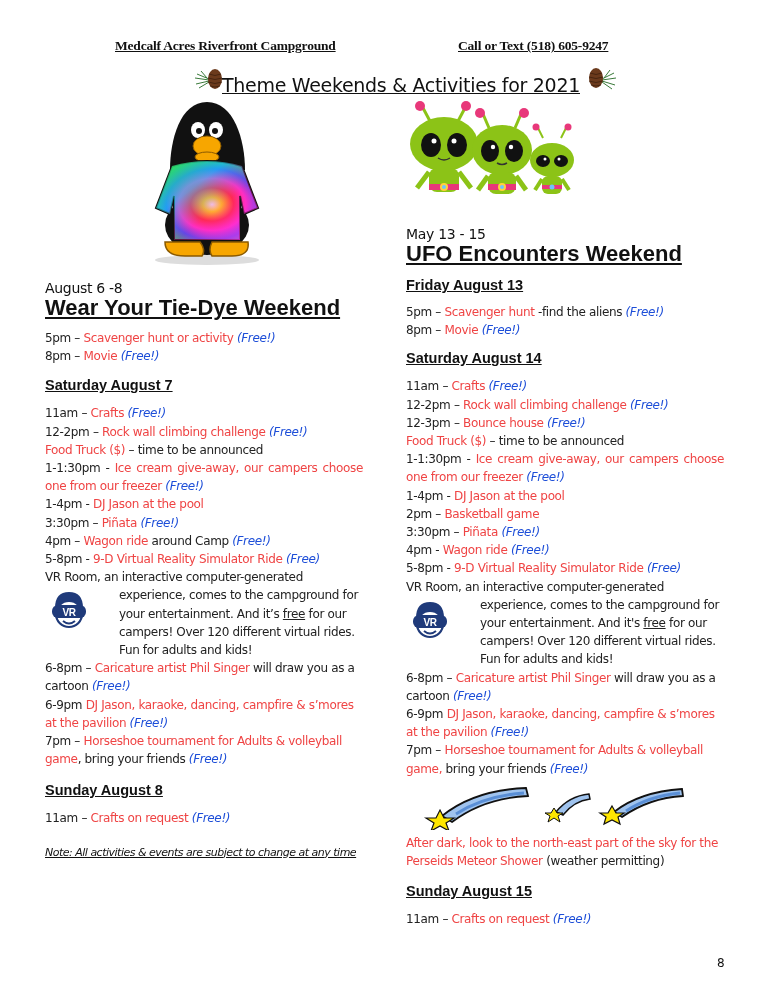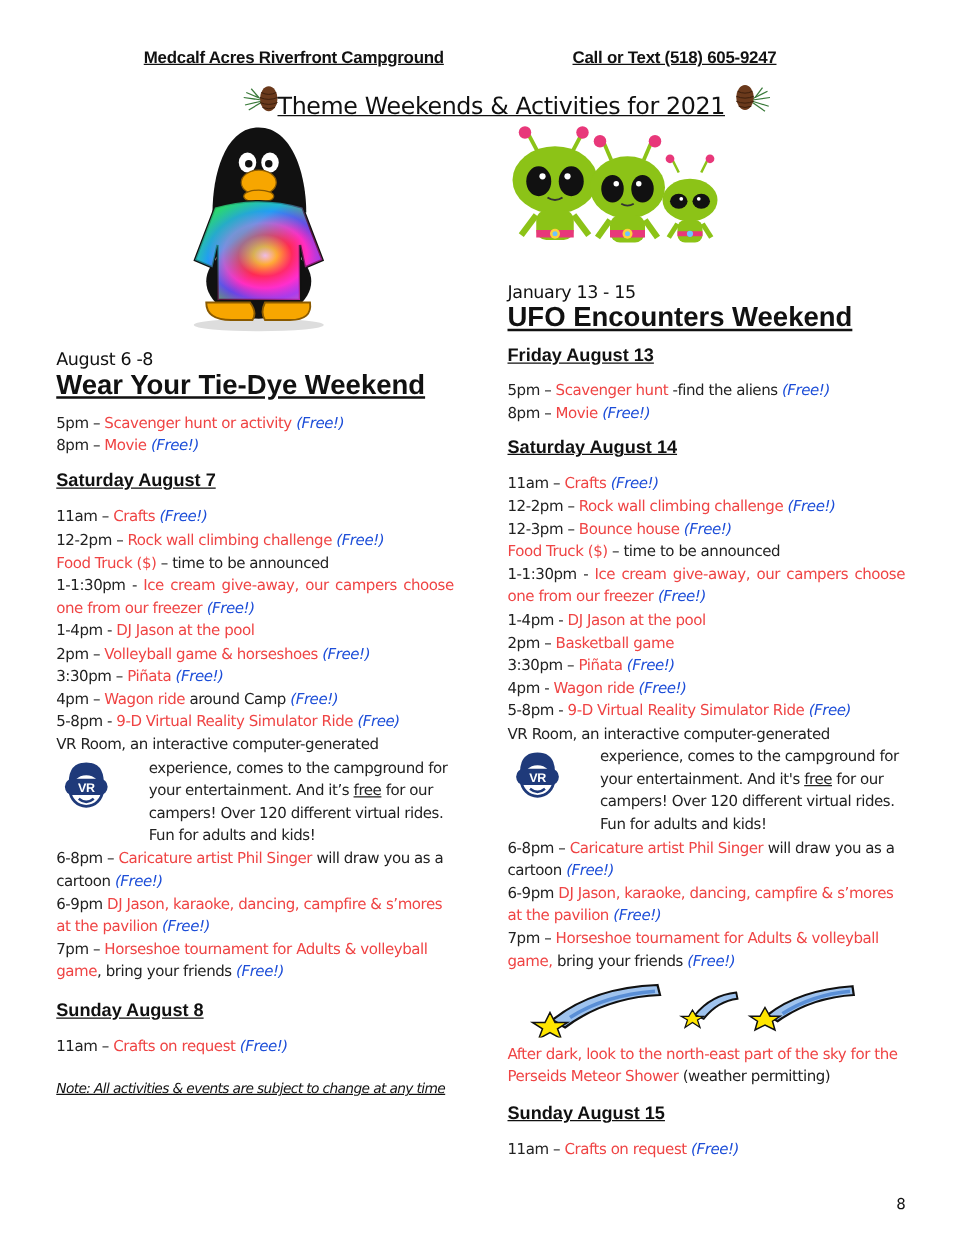--- a/index.html
+++ b/index.html
@@ -1,18 +1,18 @@
 <!DOCTYPE html>
 <html><head>
 <meta charset="utf-8">
 <style>
   html, body { margin:0; padding:0; background:#fff; }
   body { width:768px; height:989px; position:relative; overflow:hidden; font-family:"Liberation Sans", sans-serif; color:#111; }
   .abs { position:absolute; }
-  .hdr { top:38px; font-family:Liberation Sans, sans-serif; font-weight:bold; font-size:13.5px; text-decoration:underline; white-space:nowrap; letter-spacing:-0.2px; }
+  .hdr { top:38px; font-family:Liberation Serif, serif; font-weight:bold; font-size:13.5px; text-decoration:underline; white-space:nowrap; letter-spacing:-0.2px; }
   .title { top:74px; left:222px; font-family:"DejaVu Sans", sans-serif; font-size:19px; text-decoration:underline; white-space:nowrap; letter-spacing:-0.3px; }
   .col { position:absolute; width:318px; }
   .lines { font-family:"DejaVu Sans", sans-serif; font-size:12px; line-height:18.2px; color:#222; letter-spacing:-0.35px; }
   .lines .b { color:#ef4444; }
   .lines i { color:#1d4ed8; }
   .daterange { font-family:"DejaVu Sans", sans-serif; font-size:14px; color:#111; letter-spacing:-0.3px; line-height:18px; }
   .wtitle { font-family:"Liberation Sans", sans-serif; font-weight:bold; font-size:22px; text-decoration:underline; line-height:22px; white-space:nowrap; }
   .day { font-family:"Liberation Sans", sans-serif; font-weight:bold; font-size:14.5px; text-decoration:underline; line-height:18px; white-space:nowrap; }
   .just { text-align:justify; text-align-last:left; }
   .vr-block { position:relative; }
@@ -158,21 +158,20 @@
     <div><span>8pm – </span><span class="b">Movie</span><i> (Free!)</i></div>
   </div>
 
   <div class="day" style="margin-top:11px;">Saturday August 7</div>
   <div class="lines" style="margin-top:10px;">
     <div><span>11am – </span><span class="b">Crafts</span><span></span><i> (Free!)</i></div>
     <div><span>12-2pm – </span><span class="b">Rock wall climbing challenge</span><span></span><i> (Free!)</i></div>
     <div><span></span><span class="b">Food Truck ($)</span><span> – time to be announced</span><i></i></div>
     <div class="just"><span>1-1:30pm - </span><span class="b">Ice cream give-away, our campers choose one from our freezer</span><span></span><i> (Free!)</i></div>
     <div><span>1-4pm - </span><span class="b">DJ Jason at the pool</span><span></span><i></i></div>
-    <div><span>2pm – </span><span class="b">Volleyball game &amp; horseshoes</span><span></span><i> (Free!)</i></div>
     <div><span>3:30pm – </span><span class="b">Piñata</span><span></span><i> (Free!)</i></div>
     <div><span>4pm – </span><span class="b">Wagon ride</span><span> around Camp</span><i> (Free!)</i></div>
     <div><span>5-8pm - </span><span class="b">9-D Virtual Reality Simulator Ride</span><span></span><i> (Free)</i></div>
 
     <div class="vr-block">
       <div>VR Room, an interactive computer-generated</div>
       <svg class="vr-icon" viewBox="0 0 40 40">
         <path d="M6 18 Q6 2 20 2 Q34 2 34 18 Z" fill="#1f3a7a"></path>
         <circle cx="20" cy="24" r="13" fill="#fff" stroke="#1f3a7a" stroke-width="2.2"></circle>
         <rect x="3" y="15" width="34" height="13" rx="6" fill="#1f3a7a"></rect>
@@ -193,21 +192,21 @@
   </div>
 
   <div class="day" style="margin-top:13px;">Sunday August 8</div>
   <div class="lines" style="margin-top:10px;">
     <div><span>11am – </span><span class="b">Crafts on request</span><i> (Free!)</i></div>
   </div>
   <div class="note" style="margin-top:18px;">Note: All activities &amp; events are subject to change at any time</div>
 </div>
 
 <div class="col" style="left:406px;top:225px;">
-  <div class="daterange">January 13 - 15</div>
+  <div class="daterange">May 13 - 15</div>
   <div class="wtitle">UFO Encounters Weekend</div>
 
   <div class="day" style="margin-top:11px;">Friday August 13</div>
   <div class="lines" style="margin-top:9px;">
     <div><span>5pm – </span><span class="b">Scavenger hunt</span><span> -find the aliens</span><i> (Free!)</i></div>
     <div><span>8pm – </span><span class="b">Movie</span><span></span><i> (Free!)</i></div>
   </div>
 
   <div class="day" style="margin-top:10px;">Saturday August 14</div>
   <div class="lines" style="margin-top:10px;">

